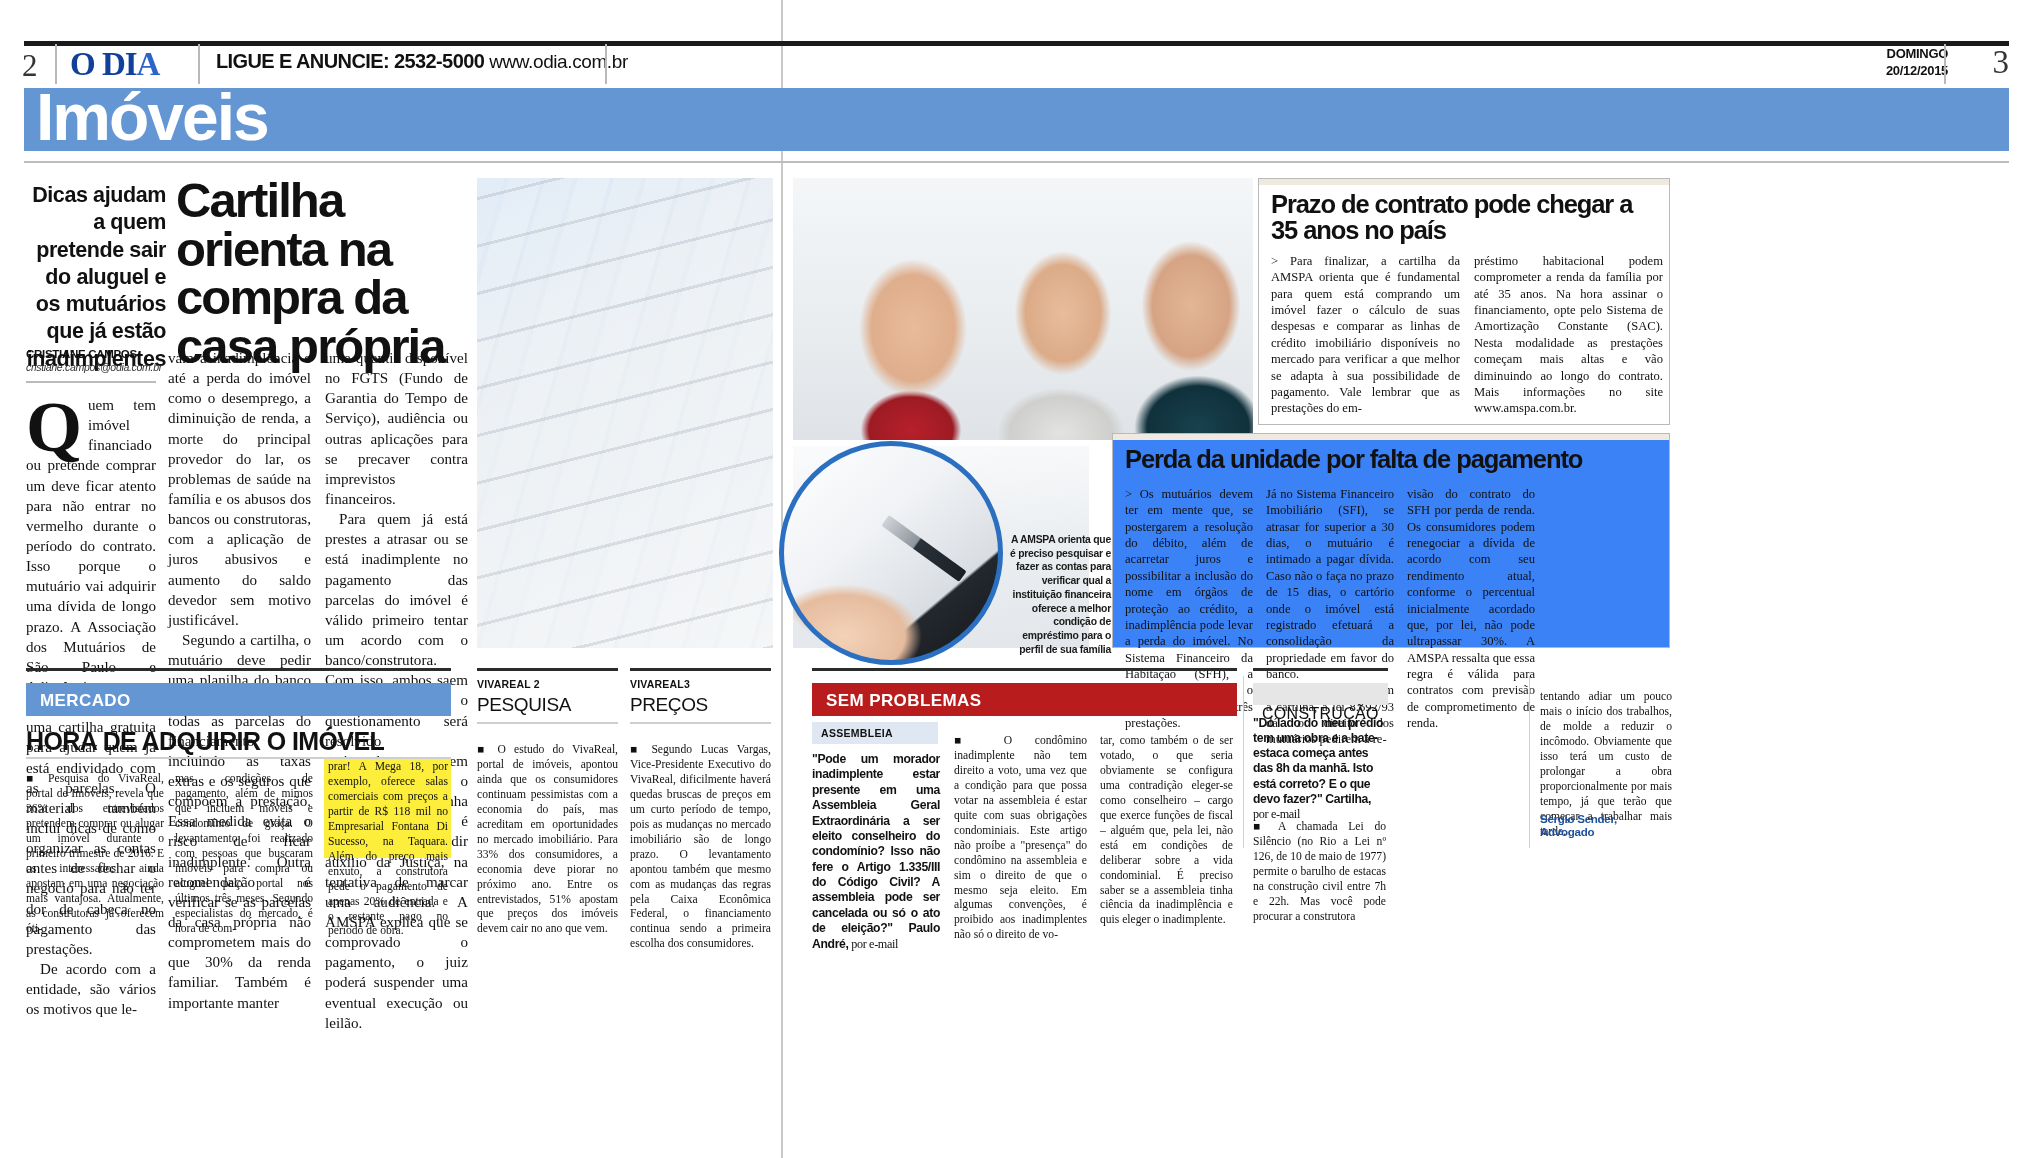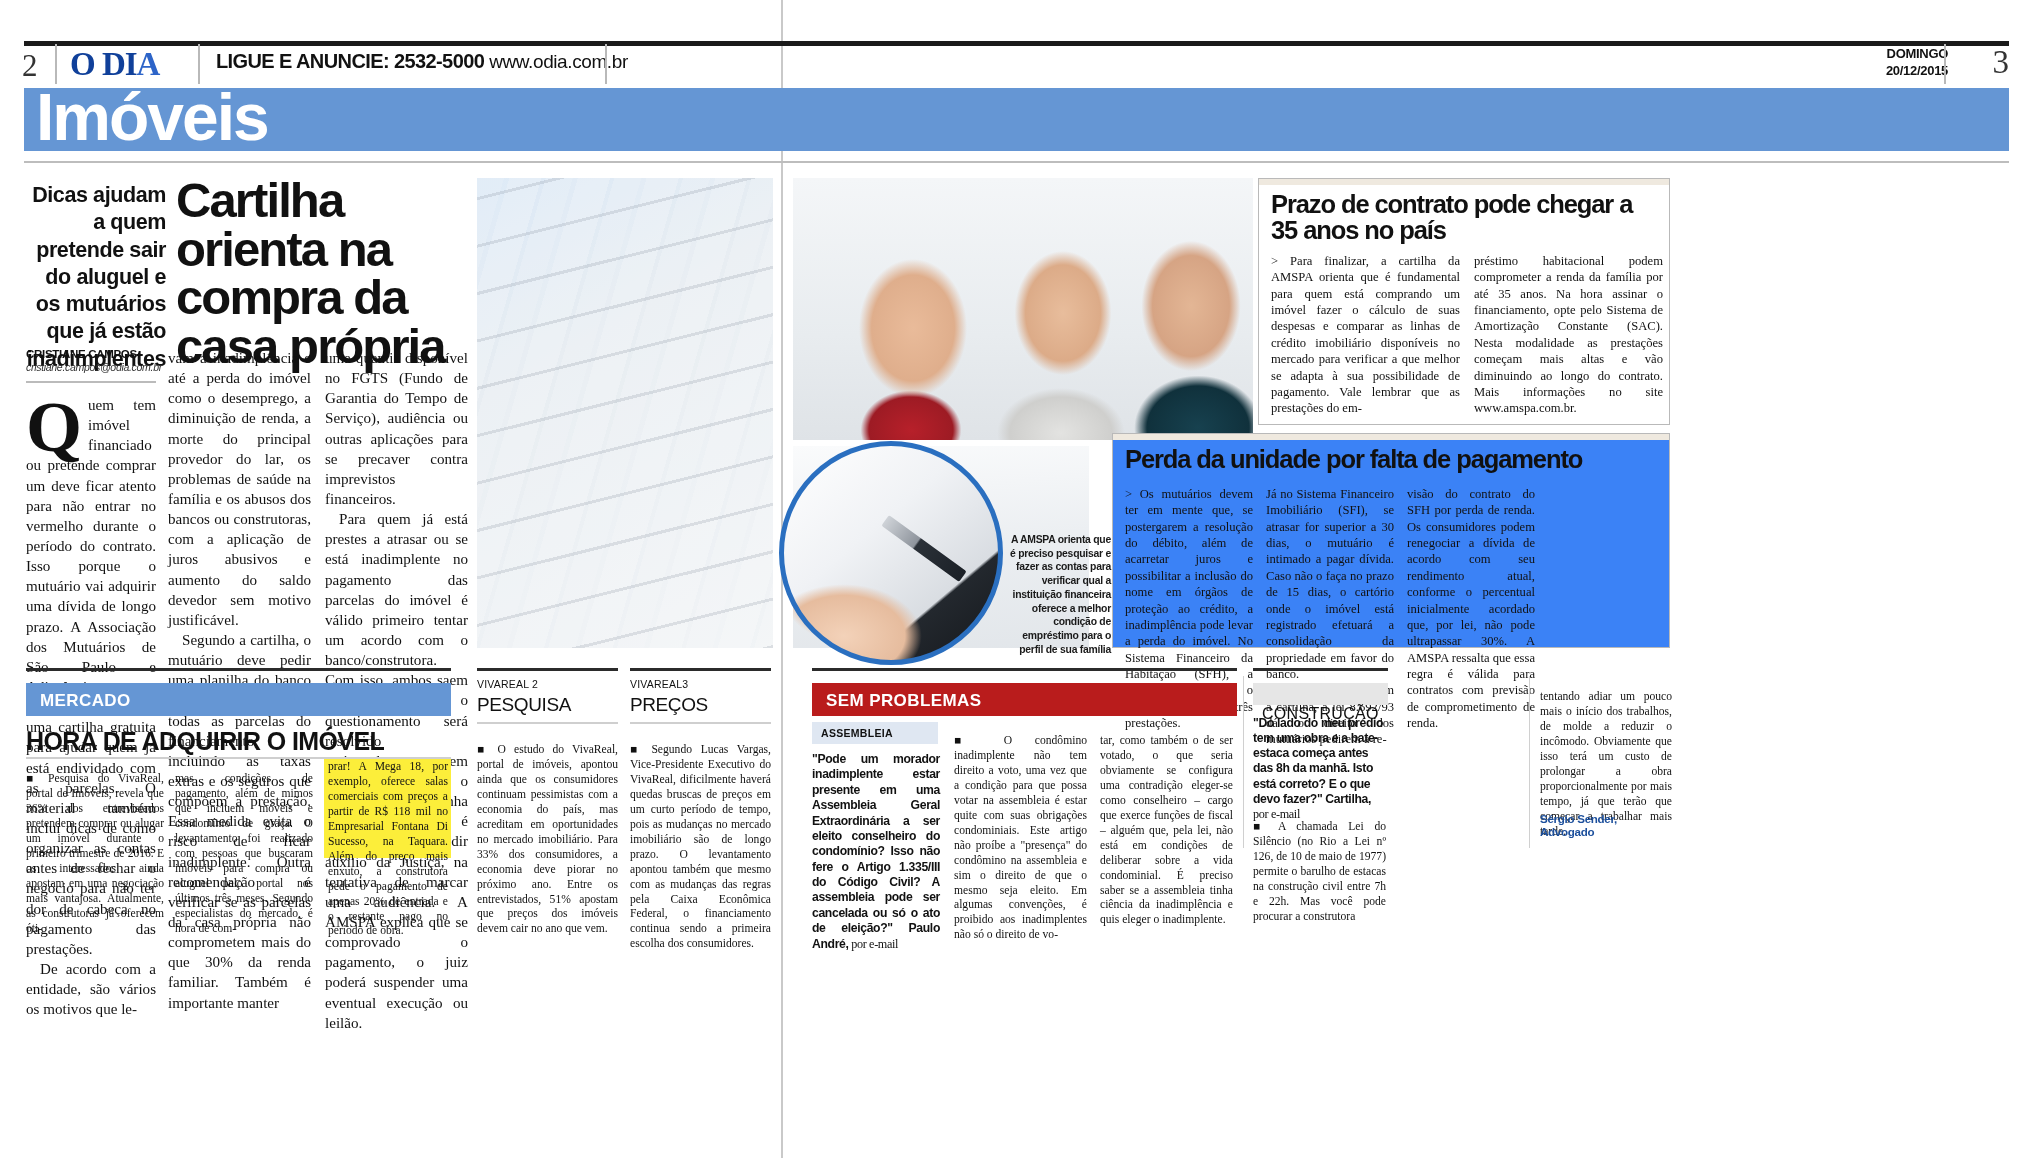--- a/index.html
+++ b/index.html
@@ -111,21 +111,21 @@
   .merc-rule { position:absolute; left:26px; top:757px; width:425px; height:2px; background:#cfcfcf; }
 
   .bcol { position:absolute; font-family:"Liberation Serif",serif; font-size:11.6px;
           line-height:1.29; text-align:justify; color:#111;margin-top:12px; }
 
   .hl { position:absolute; left:324px; top:759px; width:127px; height:99px; background:#fcee3a; }
   .hl-txt { position:absolute; left:328px; top:760px; width:120px; font-family:"Liberation Serif",serif;
             font-size:11.6px; line-height:1.29; text-align:justify; color:#111; }
 
   
-  .vr-tag { position:absolute; font-size:10.5px; font-weight:normal; letter-spacing:0.2px; color:#111; }
+  .vr-tag { position:absolute; font-size:10.5px; font-weight:bold; letter-spacing:0.2px; color:#111; }
   .vr-title { position:absolute; font-size:19px; letter-spacing:-0.4px; color:#111; }
   .vr-rule { position:absolute; height:2px; background:#cfcfcf; }
 
   
   .sp-head { position:absolute; left:812px; top:683px; width:425px; height:33px; background:#b91c1c; }
   .sp-head span { position:absolute; left:14px; top:8px; color:#fff; font-size:17px; font-weight:bold; letter-spacing:0.4px; }
   .assem-tag { position:absolute; left:812px; top:722px; width:126px; height:22px; background:#dfe7f2; }
   .assem-tag span { position:absolute; left:9px; top:5px; font-size:10.5px; font-weight:bold; letter-spacing:0.3px; color:#111; }
   .quote { position:absolute; left:812px; top:752px; width:128px; font-size:12.2px; line-height:1.26;
            font-weight:bold; letter-spacing:-0.35px; color:#111; text-align:justify; }

